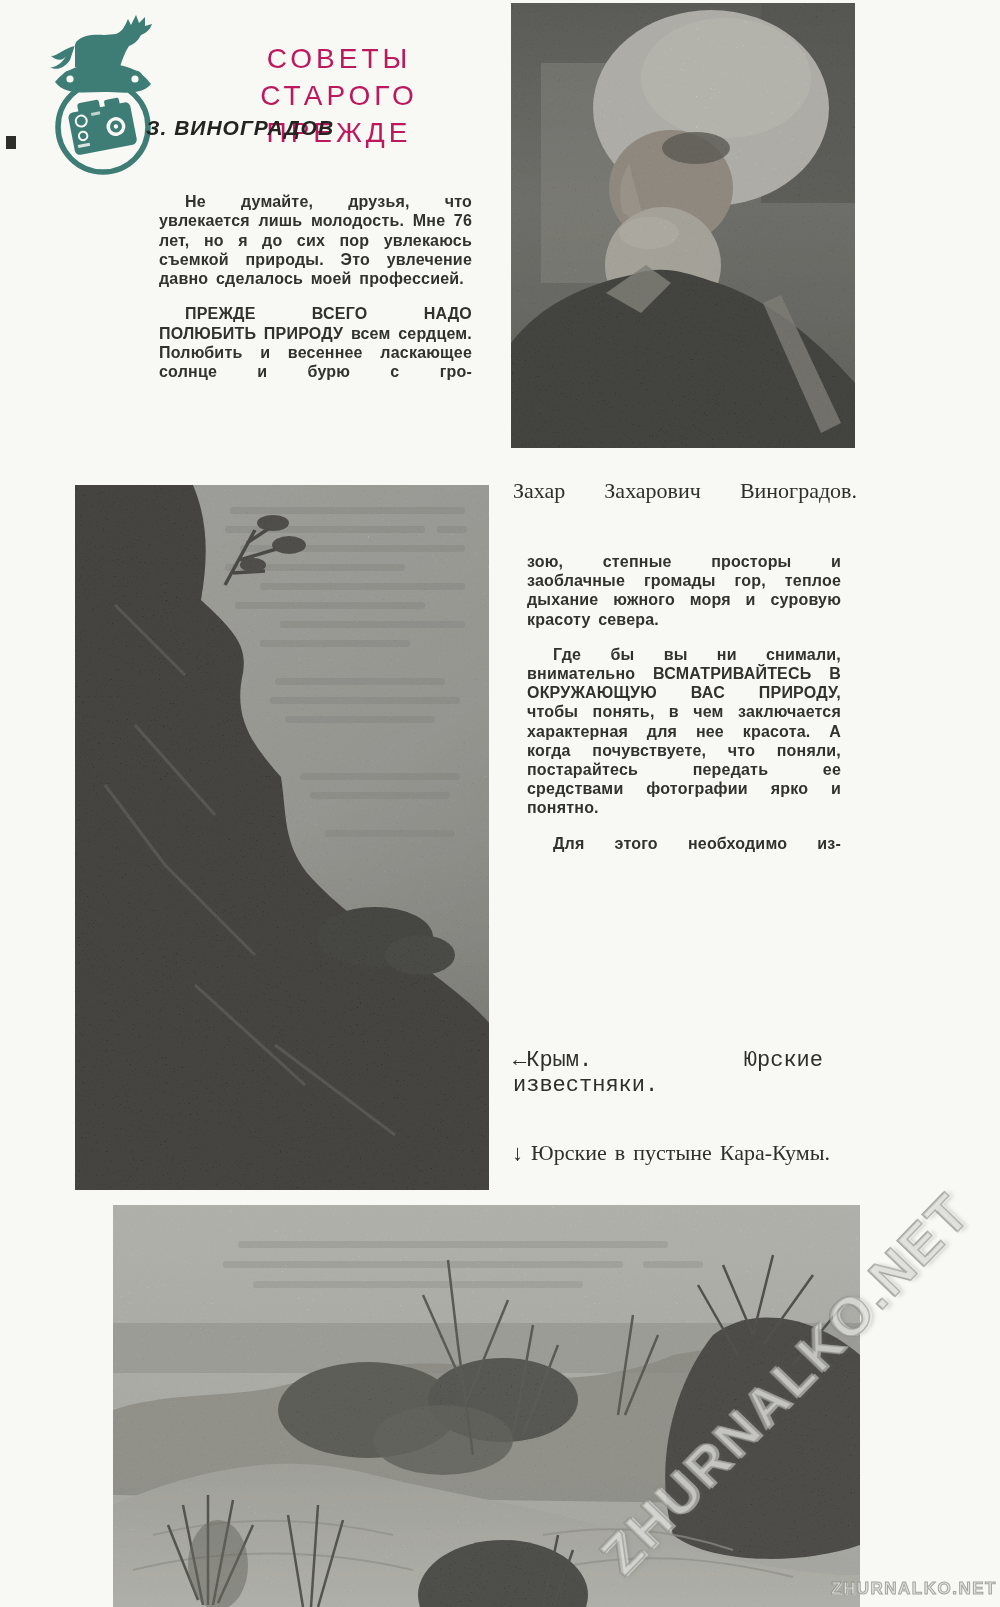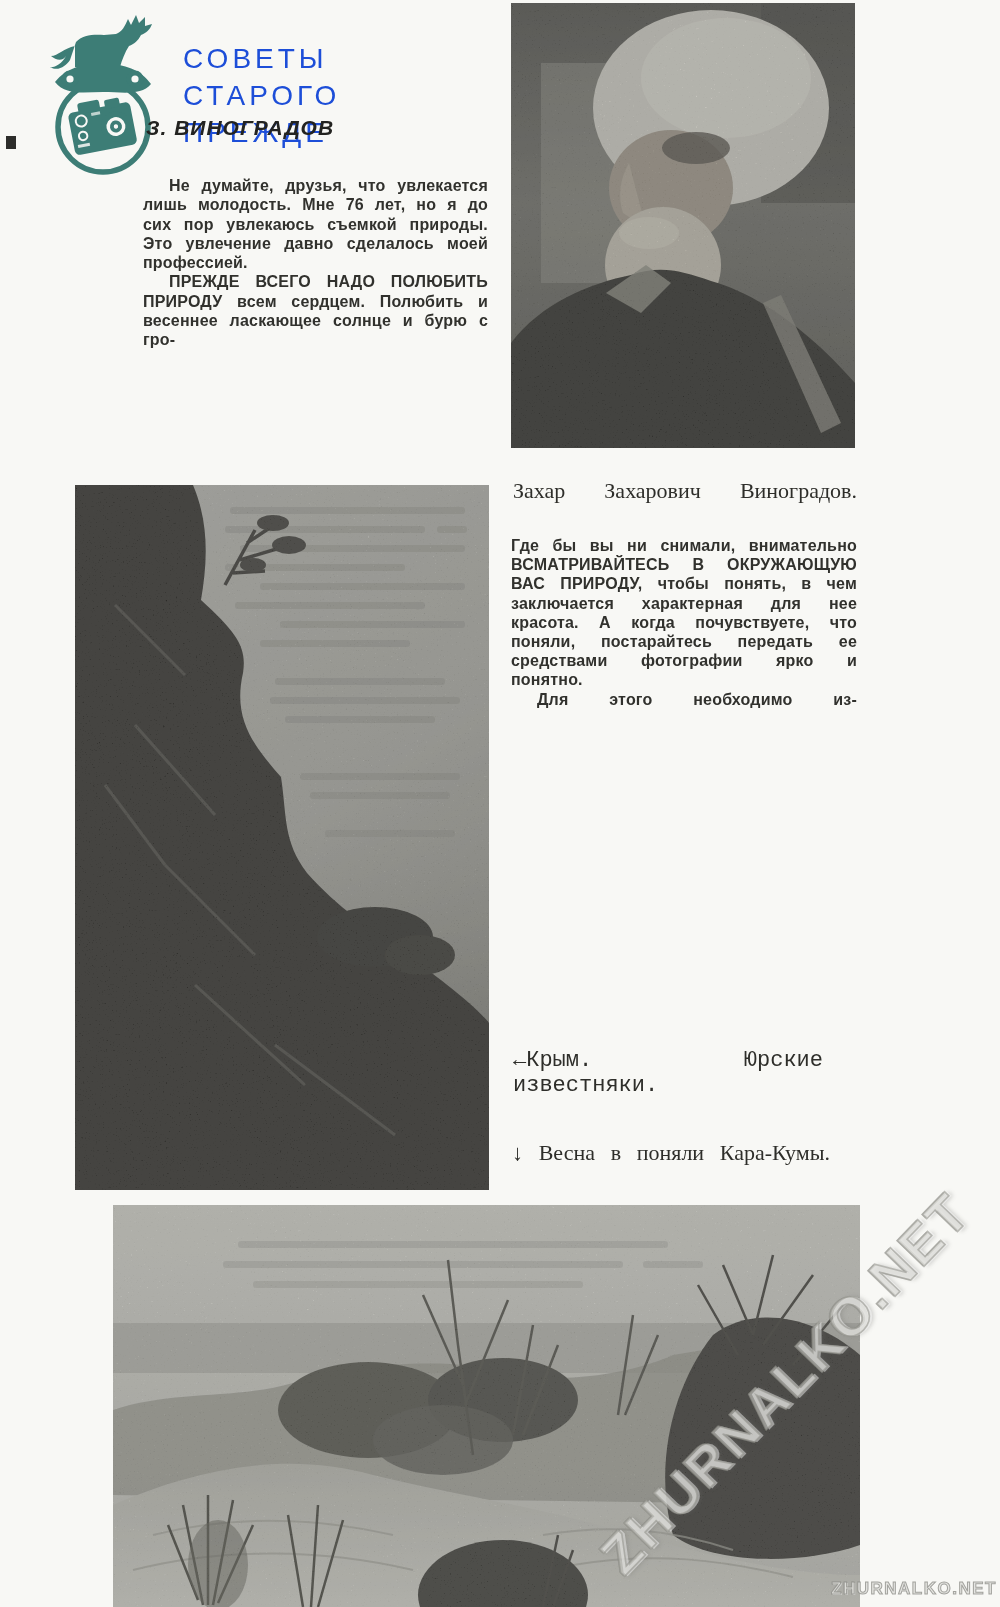--- a/index.html
+++ b/index.html
@@ -10,33 +10,34 @@
     background:#f8f8f5;
     overflow:hidden;
     font-family:"Liberation Sans",sans-serif;
     color:#30302c;
   }
   
   .emblem{position:absolute;left:42px;top:10px;width:120px;height:176px;}
   .corner-bullet{position:absolute;left:6px;top:136px;width:10px;height:13px;background:#2d2d2a;}
   .title{
     position:absolute;left:183px;top:40px;width:312px;
+    text-align:center;
     font-size:28px;line-height:37px;
     letter-spacing:4px;
-    color:#1d4ed8;
+    color:#be185d;
     font-weight:400;
   }
   .author{
     position:absolute;left:146px;top:116px;
     font-size:21px;font-weight:700;font-style:italic;
     letter-spacing:1px;color:#232320;
   }
   
   .col{position:absolute;text-align:justify;font-weight:700;color:#31312d;}
-  .col p{margin:0;text-indent:26px;text-align:justify;}
+  .col p{margin:16px;text-indent:26px;text-align:justify;}
   .col1{left:143px;top:176px;width:345px;font-size:16px;line-height:19.3px;word-spacing:3px;letter-spacing:.2px;}
   .col1 p:last-child{text-align-last:justify;}
   .col2{left:511px;top:536px;width:346px;font-size:16px;line-height:19.2px;word-spacing:3px;letter-spacing:.2px;}
   .col2 p:first-child{text-indent:0;}
   .col2 p:last-child{text-align-last:justify;}
   
   .caption{
     position:absolute;
     font-family:"Liberation Serif",serif;
     font-size:22px;color:#2e2e2a;
@@ -129,20 +130,21 @@
     <div>ПРЕЖДЕ</div>
   </div>
 
   <div class="author">З. ВИНОГРАДОВ</div>
 
   <div class="col col1">
       <p>Не думайте, друзья, что увлекается лишь молодость. Мне 76 лет, но я до сих пор увлекаюсь съемкой природы. Это увлечение давно сделалось моей профессией.</p>
       <p>ПРЕЖДЕ ВСЕГО НАДО ПОЛЮБИТЬ ПРИРОДУ всем сердцем. Полюбить и весеннее ласкающее солнце и бурю с гро-</p>
     </div>
   <div class="col col2">
+      <p>зою, степные просторы и заоблачные громады гор, теплое дыхание южного моря и суровую красоту севера.</p>
       <p>Где бы вы ни снимали, внимательно ВСМАТРИВАЙТЕСЬ В ОКРУЖАЮЩУЮ ВАС ПРИРОДУ, чтобы понять, в чем заключается характерная для нее красота. А когда почувствуете, что поняли, постарайтесь передать ее средствами фотографии ярко и понятно.</p>
       <p>Для этого необходимо из-</p>
     </div>
 
   <div class="photo ph-portrait">
     <svg viewBox="0 0 344 445" width="344" height="445">
       <defs>
         <linearGradient id="pbg" x1="0" y1="0" x2="0" y2="1">
           <stop offset="0" stop-color="#4c4c47"></stop>
             <stop offset=".45" stop-color="#6d6d66"></stop>
@@ -231,21 +233,21 @@
 
       <ellipse cx="300" cy="452" rx="58" ry="30" fill="#23221d"></ellipse>
       <ellipse cx="345" cy="470" rx="35" ry="20" fill="#2a2923"></ellipse>
 
       <rect width="414" height="705" filter="url(#grainD)" opacity=".3"></rect>
       <rect width="414" height="705" filter="url(#grainL)" opacity=".2"></rect>
     </svg>
   </div>
 
   <div class="caption cap-crimea">←Крым.  Юрские  известняки.</div>
-  <div class="caption cap-karakum">↓ Весна в поняли Кара-Кумы.</div>
+  <div class="caption cap-karakum">↓ Юрские в пустыне Кара-Кумы.</div>
 
   <div class="photo ph-desert">
     <svg viewBox="0 0 747 402" width="747" height="402">
       <defs>
         <linearGradient id="sky" x1="0" y1="0" x2="0" y2="1">
           <stop offset="0" stop-color="#d4d4cc"></stop>
             <stop offset="1" stop-color="#c2c2ba"></stop>
         </linearGradient>
         <linearGradient id="sand" x1="0" y1="0" x2="0" y2="1">
           <stop offset="0" stop-color="#b9b9b0"></stop>

